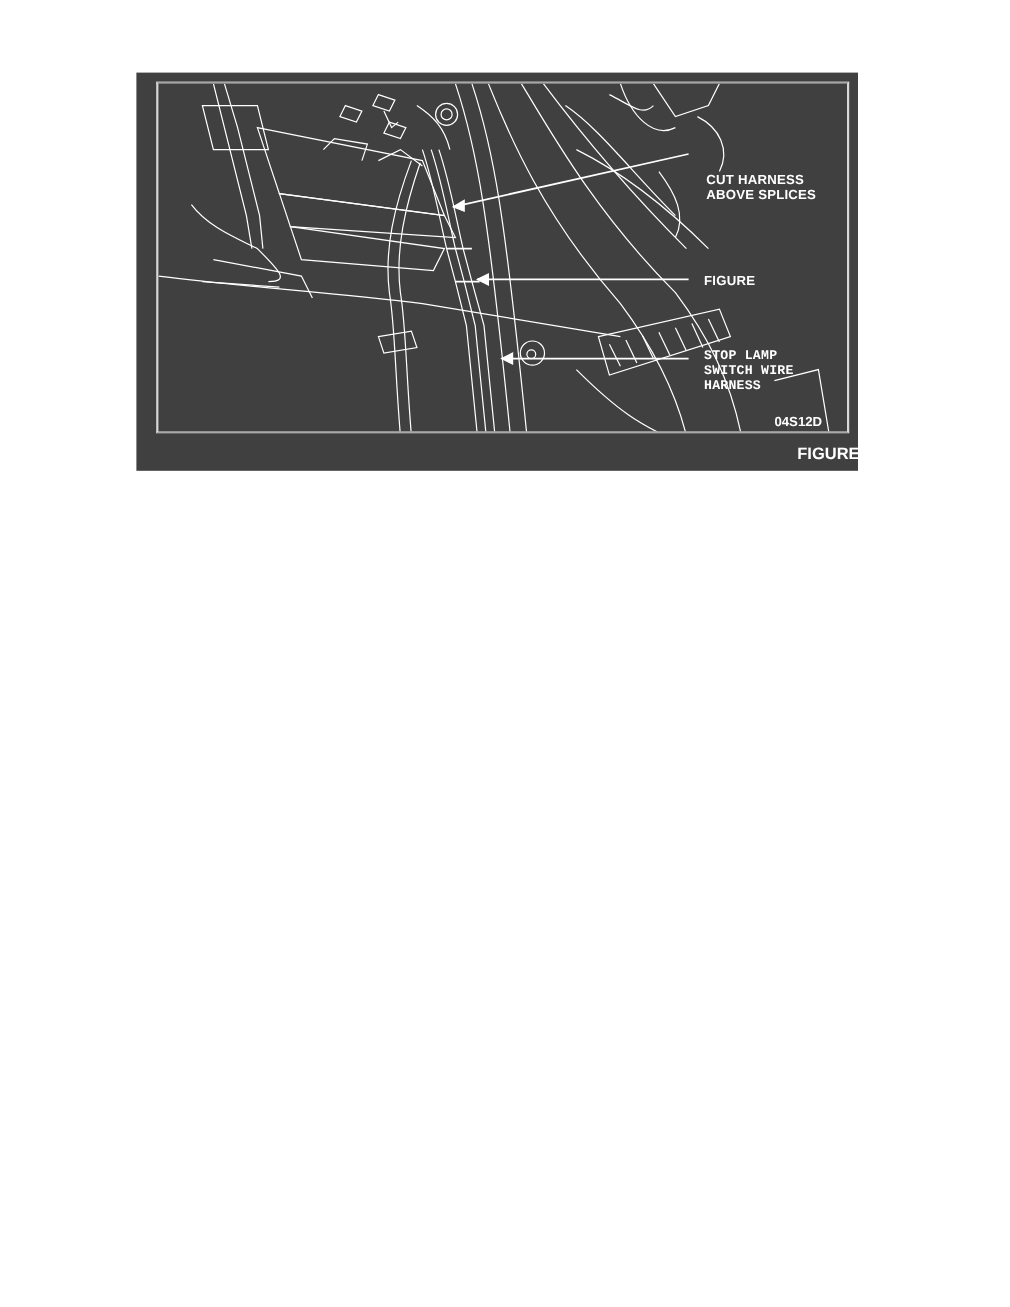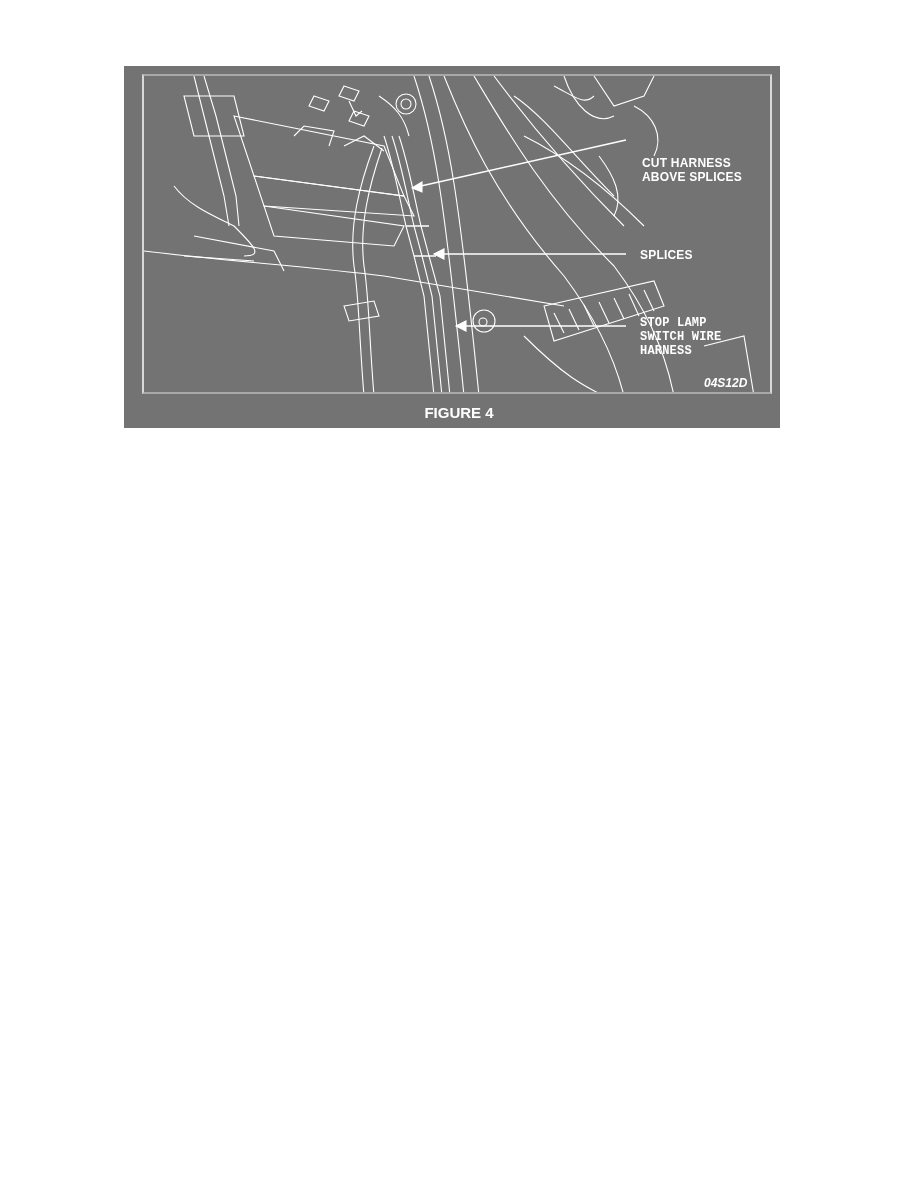--- a/index.html
+++ b/index.html
@@ -1,21 +1,21 @@
 <!DOCTYPE html>
 <html><head>
 <meta charset="utf-8">
 <style>
   html, body { margin: 0; padding: 0; background: #ffffff; }
   body { width: 918px; height: 1188px; position: relative; overflow: hidden; font-family: "Liberation Sans", sans-serif; }
-  .figure-panel { position: absolute; left: 124px; top: 66px; width: 656px; height: 362px; background: #737373; }
+  .figure-panel { position: absolute; left: 124px; top: 66px; width: 656px; height: 362px; background: #404040; }
   .inner-frame { position: absolute; left: 18px; top: 8px; width: 630px; height: 320px; border: 2px solid #d8d8d8; border-bottom-color: #a8a8a8; border-top-color: #a8a8a8; box-sizing: border-box; overflow: hidden; }
   .drawing { position: absolute; left: 0; top: 0; width: 630px; height: 320px; }
   .label { position: absolute; color: #ffffff; font-weight: bold; font-size: 12px; line-height: 14px; letter-spacing: 0.2px; white-space: pre-line; }
-  .caption { position: absolute; left: 0; width: 670px; top: 338px; text-align: center; color: #ffffff; font-weight: bold; font-size: 15px; }
+  .caption { position: absolute; left: 0; width: 670px; top: 338px; text-align: right; color: #ffffff; font-weight: bold; font-size: 15px; }
   .code { position: absolute; color: #ffffff; font-weight: bold; font-size: 12px; }
 </style>
 </head>
 <body>
 
 <div class="figure-panel">
   <div class="inner-frame">
     <svg class="drawing" viewBox="0 0 630 320" fill="none" stroke="#ffffff" stroke-width="1.1">
 
       <path d="M50 0 L60 40 L70 80 L80 120 L85 150"></path>
@@ -77,20 +77,20 @@
       <path d="M482 64 L268 112" stroke-width="1.6"></path>
       <path d="M268 112 L278 106 L278 116 Z" fill="#ffffff"></path>
       <path d="M482 178 L290 178" stroke-width="1.6"></path>
       <path d="M290 178 L300 173 L300 183 Z" fill="#ffffff"></path>
       <path d="M482 250 L312 250" stroke-width="1.6"></path>
       <path d="M312 250 L322 245 L322 255 Z" fill="#ffffff"></path>
     </svg>
 
     <div class="label" style="left:498px; top:80px;">CUT HARNESS
 ABOVE  SPLICES</div>
-    <div class="label" style="left:496px; top:172px;">SPLICES</div>
+    <div class="label" style="left:496px; top:172px;">FIGURE</div>
     <div class="label" style="left:496px; top:240px;font-family:Liberation Mono, monospace;">STOP  LAMP
 SWITCH WIRE
 HARNESS</div>
-    <div class="code" style="left:560px; top:300px;font-style:italic;">04S12D</div>
+    <div class="code" style="left:560px; top:300px;">04S12D</div>
   </div>
   <div class="caption">FIGURE 4</div>
 </div>
 
 </body></html>

